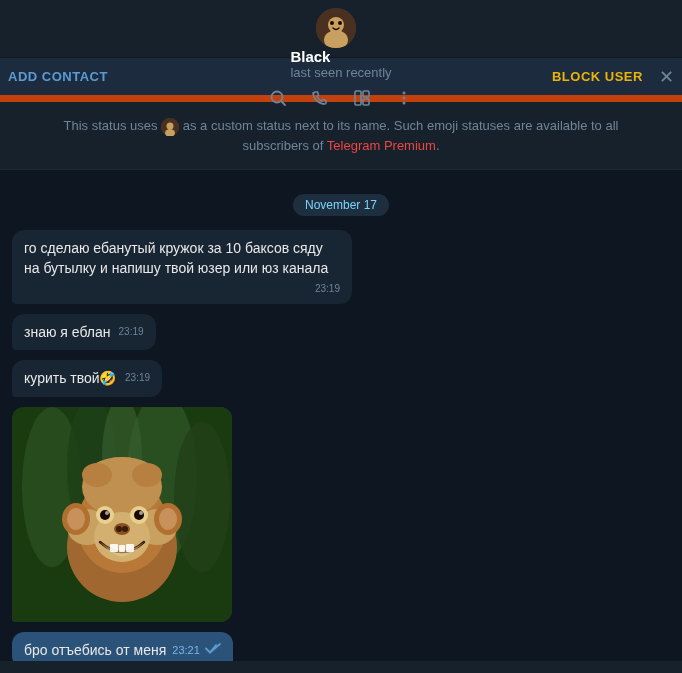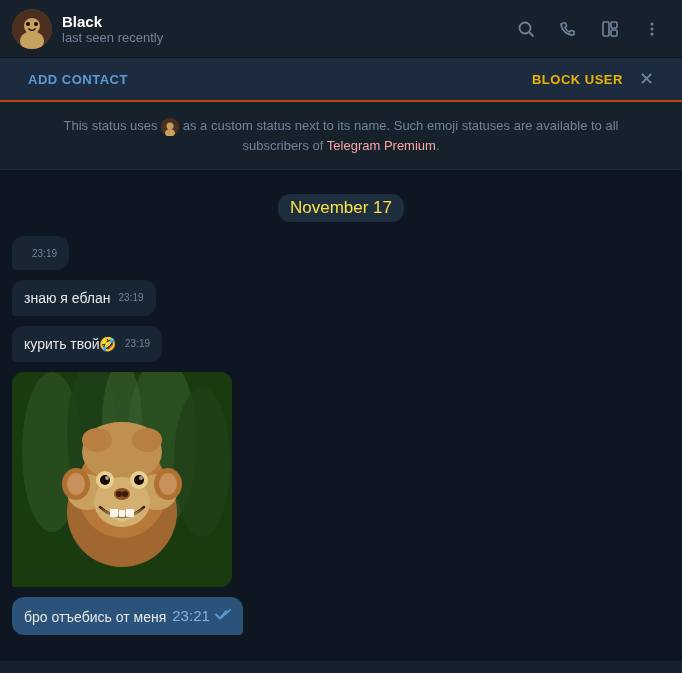--- a/index.html
+++ b/index.html
@@ -14,20 +14,21 @@
     }
 
     
     .header {
       display: flex;
       align-items: center;
       padding: 8px 12px;
       background: #17212b;
       height: 58px;
       border-bottom: 1px solid #0f1923;
+      flex-direction: column;
     }
     .avatar {
       width: 40px;
       height: 40px;
       border-radius: 50%;
       background: #5a3a2a;
       margin-right: 10px;
       flex-shrink: 0;
       overflow: hidden;
       display: flex;
@@ -62,23 +63,23 @@
       cursor: pointer;
       color: #708499;
       font-size: 18px;
     }
 
     
     .action-bar {
       display: flex;
       align-items: center;
       background: #1c2c3e;
-      padding: 0 28px;
+      padding: 0 8px;
       height: 44px;
-      border-bottom: 2px solid #c2410c;
+      border-bottom: 7px solid #c2410c;
     }
     .action-add {
       font-size: 13px;
       font-weight: 600;
       color: #5b9bd5;
       text-transform: uppercase;
       letter-spacing: 0.5px;
       cursor: pointer;
       flex: 1;
     }
@@ -134,22 +135,22 @@
       gap: 6px;
     }
 
     
     .date-divider {
       text-align: center;
       margin: 8px 0;
     }
     .date-label {
       background: #1d2f3f;
-      color: #fde047;
-      font-size: 17px;
+      color: #7dd3fc;
+      font-size: 12px;
       padding: 4px 12px;
       border-radius: 12px;
       display: inline-block;
     }
 
     
     .msg-row {
       display: flex;
       margin-bottom: 4px;
     }
@@ -213,21 +214,21 @@
       gap: 4px;
     }
     .bubble-meta {
       display: flex;
       align-items: center;
       gap: 3px;
       flex-shrink: 0;
       align-self: flex-end;
     }
     .bubble-meta-time {
-      font-size: 15px;
+      font-size: 11px;
       color: #7fb3e8;
     }
 
     
     .incoming-meta {
       float: right;
       margin-left: 8px;
       margin-top: 3px;
       font-size: 10px;
       color: #708499;
@@ -289,31 +290,32 @@
 <div class="info-banner">
   <span>This status uses</span>
   <span class="emoji-avatar">
     <svg width="18" height="18" viewBox="0 0 18 18">
       <circle cx="9" cy="9" r="9" fill="#4a3020"></circle>
       <circle cx="9" cy="8" r="3.5" fill="#c8a060"></circle>
       <ellipse cx="9" cy="15" rx="5" ry="4" fill="#c8a060"></ellipse>
     </svg>
   </span>
   <span>as a custom status next to its name. Such emoji statuses are available to all subscribers of</span>
-  <a href="#" style="color:#fca5a5;text-decoration:none;">Telegram Premium</a><span>.</span>
+  <a href="#" style="color:#ef4444;text-decoration:none;">Telegram Premium</a><span>.</span>
 </div>
 
 <div class="chat-area">
 
   <div class="date-divider">
     <span class="date-label">November 17</span>
   </div>
 
   <div class="msg-row incoming">
     <div class="bubble incoming-bubble">
+      <span>го сделаю ебанутый кружок за 10 баксов сяду на бутылку и напишу твой юзер или юз канала</span>
       <span class="incoming-meta">23:19</span>
     </div>
   </div>
 
   <div class="msg-row incoming">
     <div class="bubble incoming-bubble">
       <span>знаю я еблан</span>
       <span class="incoming-meta">23:19</span>
     </div>
   </div>

